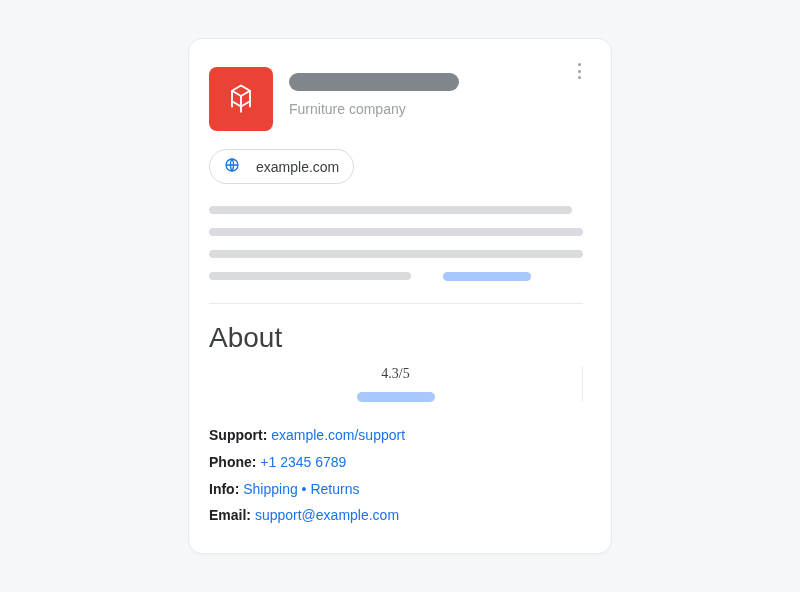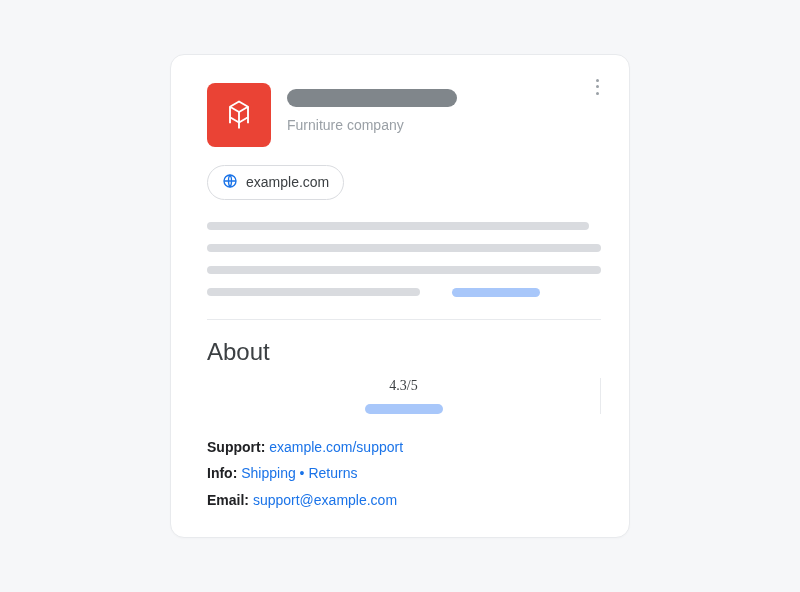--- a/index.html
+++ b/index.html
@@ -7,25 +7,25 @@
     width: 800px;
     height: 592px;
     background: #f6f7f9;
     font-family: Arial, Helvetica, sans-serif;
     display: flex;
     align-items: center;
     justify-content: center;
     color: #202124;
   }
   .card {
-    width: 460px;
+    width: 424px;
     background: #fff;
     border: 1px solid #e8eaed;
     border-radius: 14px;
-    padding: 28px 28px 24px 36px;
+    padding: 28px 28px 24px 20px;
     position: relative;
     box-shadow: 0 1px 2px rgba(0,0,0,0.02);
   }
   .header { display: flex; gap: 16px; }
   .logo {
     width: 64px; height: 64px;
     background: #ea4335;
     border-radius: 8px;
     display: flex; align-items: center; justify-content: center;
     flex-shrink: 0;
@@ -39,39 +39,39 @@
     margin-bottom: 10px;
   }
   .subtitle { font-size: 14px; color: #9aa0a6; }
   .menu-dots {
     position: absolute; top: 24px; right: 24px;
     width: 16px; height: 16px;
     display: flex; flex-direction: column; align-items: center; justify-content: space-between;
   }
   .menu-dots span { width: 3px; height: 3px; background: #9aa0a6; border-radius: 50%; }
   .site-chip {
-    display: inline-flex; align-items: center; gap: 8px;
+    display: inline-flex; align-items: center; gap: 16px;
     border: 1px solid #dadce0; border-radius: 18px;
     padding: 7px 14px; margin-top: 18px;
     font-size: 14px; color: #3c4043;
   }
   .site-chip svg { width: 16px; height: 16px; }
   .desc-block { margin-top: 22px; }
   .desc-line {
     height: 8px; background: #d9dbdf; border-radius: 5px;
     margin-bottom: 14px;
   }
   .dl1 { width: 97%; }
   .dl2 { width: 100%; }
   .dl3 { width: 100%; }
   .desc-row4 { display: flex; gap: 32px; }
   .dl4a { width: 54%; height: 8px; background:#d9dbdf; border-radius:5px; }
   .dl4b { width: 88px; height: 9px; background:#a8c7fa; border-radius:5px; }
   .divider { border: none; border-top: 1px solid #e8eaed; margin: 22px 0 18px; }
-  .about-title { font-size: 24px; font-weight: 400; color:#3c4043; margin-bottom: 12px; }
+  .about-title { font-size: 28px; font-weight: 400; color:#3c4043; margin-bottom: 12px; }
   .ratings {
     display: flex; margin: 6px 0 12px;
   }
   .rating-col {
     flex: 1; text-align: center;
     display: flex; flex-direction: column; align-items: center; gap: 10px; font-family: Liberation Serif, serif;
   }
   .rating-col.first { border-right: 1px solid #e8eaed; }
   .rating-val { font-size: 14px; color: #3c4043; }
   .rating-pill { width: 78px; height: 10px; background:#a8c7fa; border-radius: 6px; }
@@ -140,20 +140,24 @@
       <div class="rating-pill"></div>
     </div>
   </div>
 
   <div class="contact-list">
     <div class="contact-row">
       <strong>Support:</strong>
       <a href="#">example.com/support</a>
     </div>
     <div class="contact-row">
+      <strong>Phone:</strong>
+      <a href="#">+1 2345 6789</a>
+    </div>
+    <div class="contact-row">
       <strong>Info:</strong>
       <a href="#">Shipping</a>
       <span class="info-sep">•</span>
       <a href="#">Returns</a>
     </div>
     <div class="contact-row">
       <strong>Email:</strong>
       <a href="#">support@example.com</a>
     </div>
   </div>

